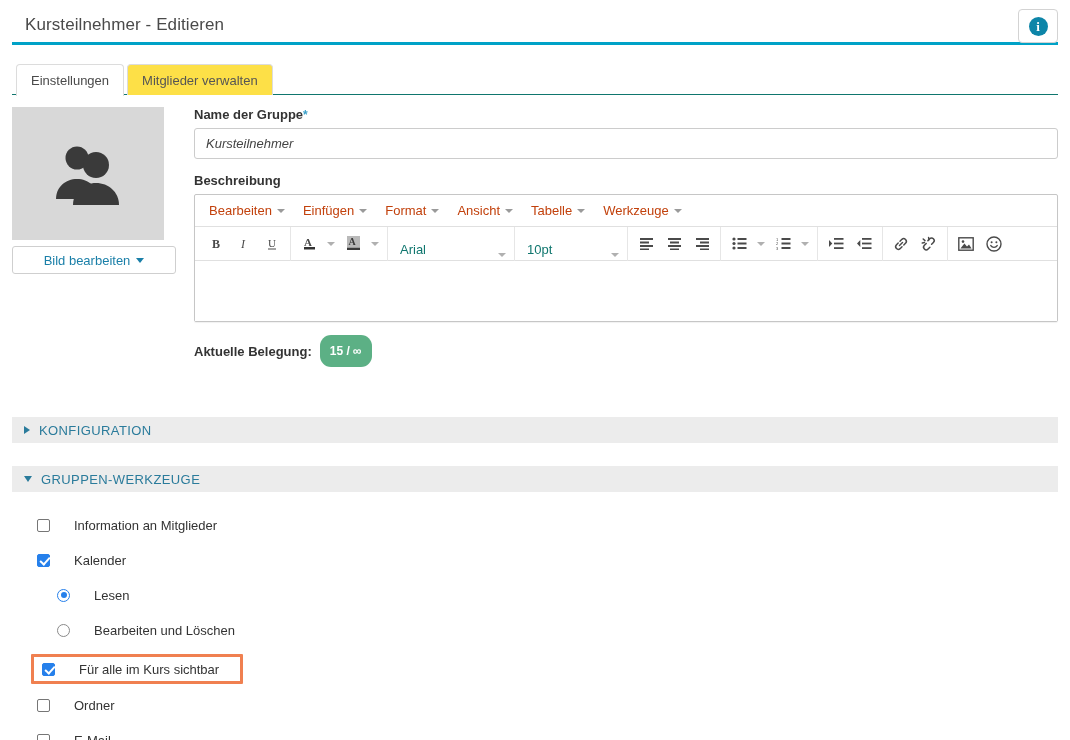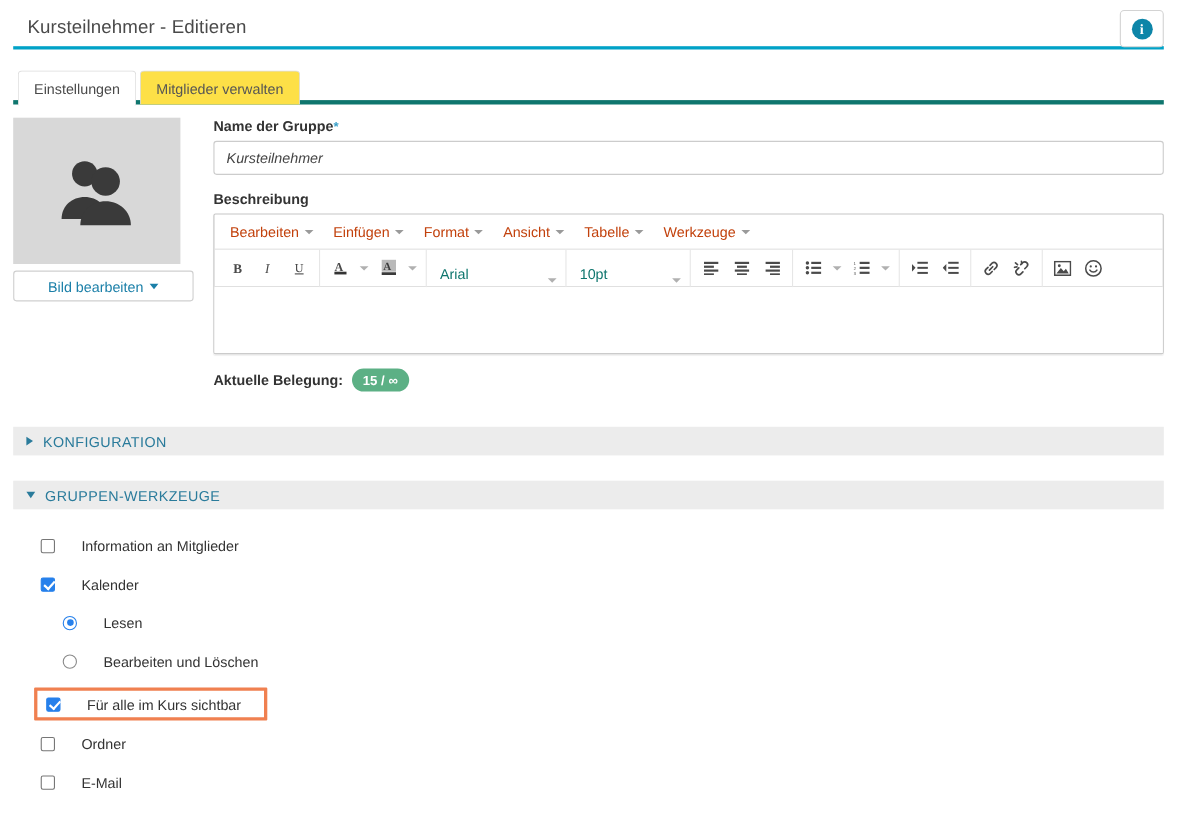--- a/index.html
+++ b/index.html
@@ -57,21 +57,21 @@
     align-items: center;
     justify-content: center;
     line-height: 1;
   }
 
   
   .tabs-wrap {
     position: relative;
     margin: 18px 12px 0 12px;
     height: 32px;
-    border-bottom: 4px solid #0f766e;
+    border-bottom: 1px solid #0f766e;
   }
   .tabs {
     display: flex;
     align-items: flex-end;
     height: 32px;
     padding-left: 4px;
   }
   .tab {
     height: 31px;
     padding: 0 14px;
@@ -246,21 +246,21 @@
     margin-top: 13px;
     display: flex;
     align-items: center;
     gap: 8px;
   }
   .belegung-label { font-size: 13px; font-weight: bold; color: #333; }
   .badge {
     background: #5cb085;
     color: #ffffff;
     border-radius: 11px;
-    height: 21px;
+    height: 32px;
     padding: 0 10px;
     font-size: 12px;
     font-weight: bold;
     display: flex;
     align-items: center;
     line-height: 1;
   }
 
   
   .section-bar {
@@ -621,21 +621,21 @@
 
       
       <div class="belegung">
         <span class="belegung-label">Aktuelle Belegung:</span>
         <span class="badge">15 / ∞</span>
       </div>
 
     </div>
   </div>
 
-  <div style="margin-top:32px;">
+  <div style="margin-top:50px;">
     <div class="section-bar">
       <span class="sec-tri-right"></span>
       <span>KONFIGURATION</span>
     </div>
     <div class="sec-gap"></div>
     <div class="section-bar">
       <span class="sec-tri-down"></span>
       <span>GRUPPEN-WERKZEUGE</span>
     </div>
   </div>

